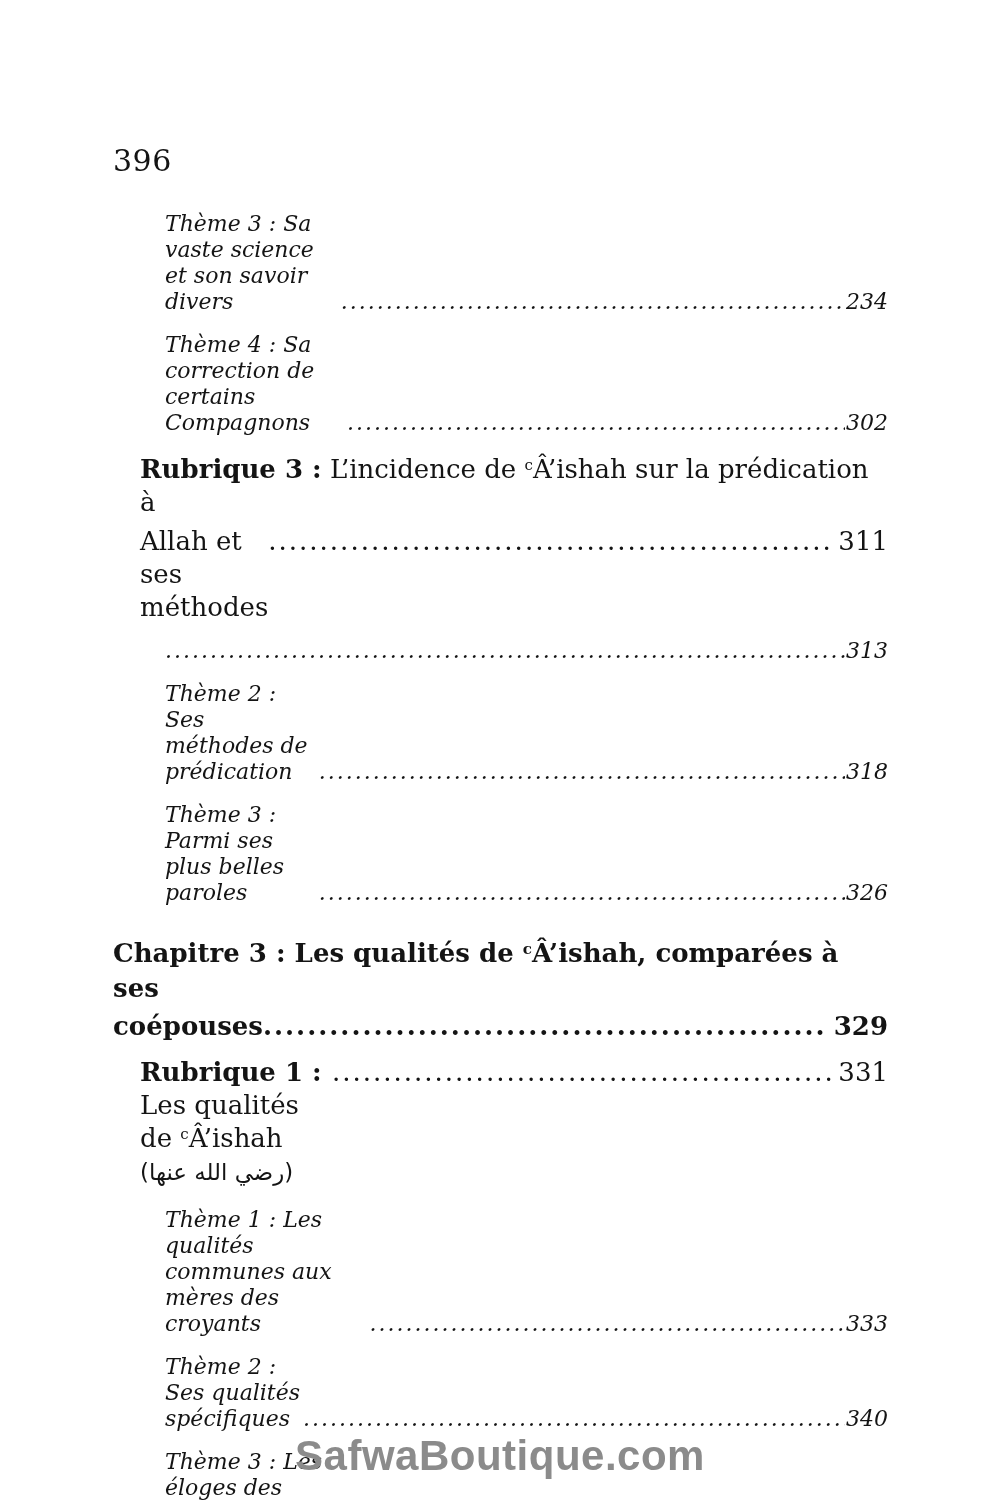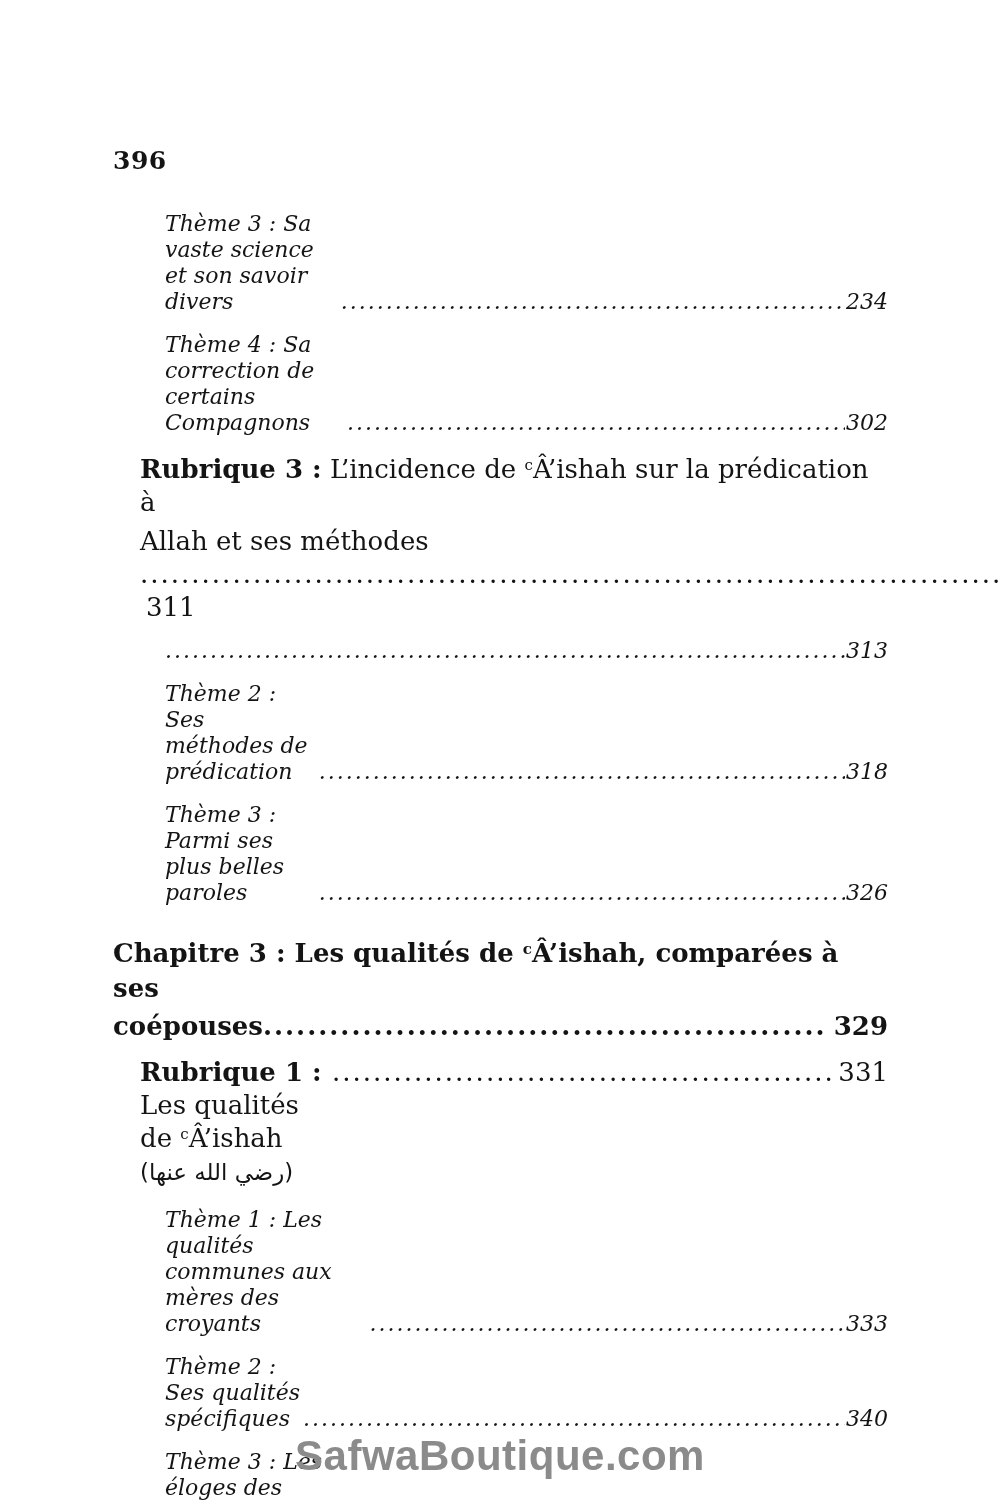--- a/index.html
+++ b/index.html
@@ -8,25 +8,24 @@
     width: 1000px;
     height: 1500px;
     background: #ffffff;
     color: #141414;
     font-family: "DejaVu Serif", "Liberation Serif", serif;
     overflow: hidden;
   }
   .content { padding: 146px 112px 0 113px; }
 
   .folio {
-    font-size: 25px;
+    font-size: 30px;
     line-height: 29px;
     margin-bottom: 36px;
     letter-spacing: 0.5px;
-    font-weight: bold;
   }
 
   .row { display: flex; align-items: baseline; }
   .txt { white-space: pre-wrap; }
 
   
   .theme {
     font-style: italic;
     font-size: 22px;
     line-height: 26px;
@@ -38,21 +37,21 @@
   .gap-lg { margin-bottom: 30px; }
 
   
   .rubrique {
     font-size: 26px;
     line-height: 33px;
     margin-left: 27px;
   }
   .rubrique .bold { font-weight: bold; }
   .rubrique.first-line { margin-bottom: 6px; }
-  .rubrique.cont-line  { margin-bottom: 14px; flex-direction: column; }
+  .rubrique.cont-line  { margin-bottom: 14px; }
   .rubrique.single     { margin-bottom: 18px; }
   .rubrique .pg, .chapitre .pg, .tableau .pg { padding-left: 6px; }
 
   
   .chapitre, .tableau {
     font-weight: bold;
     font-size: 26px;
     line-height: 35px;
     margin-left: 0;
   }

